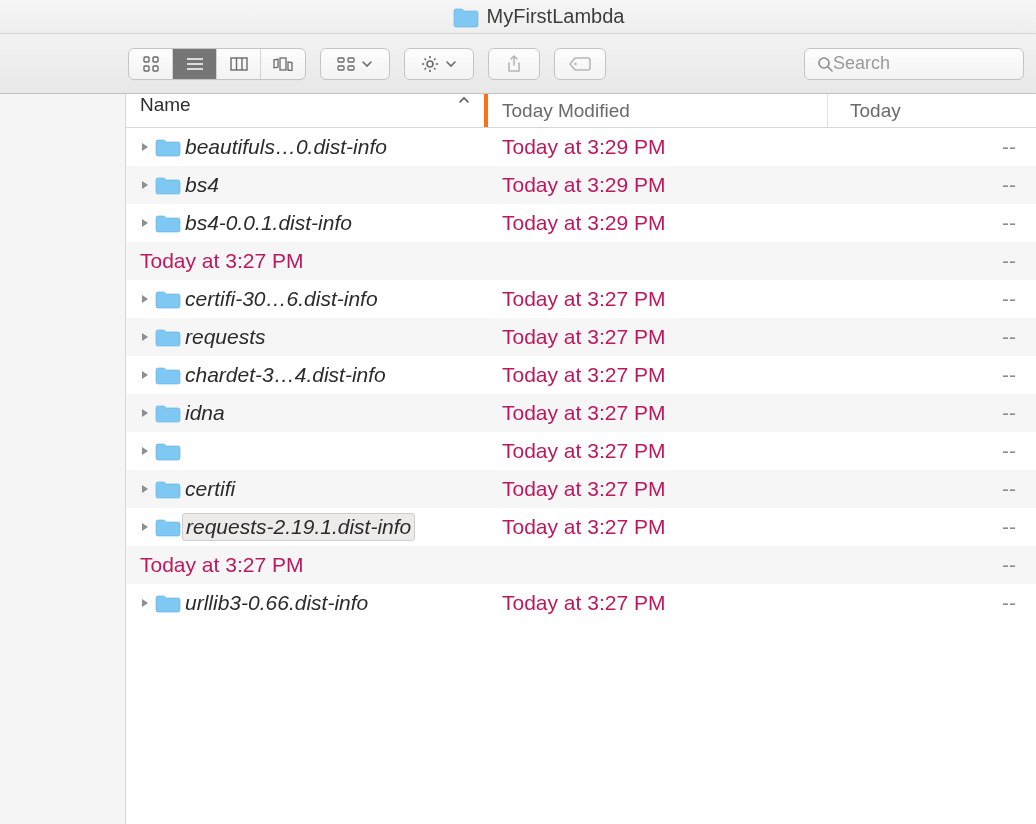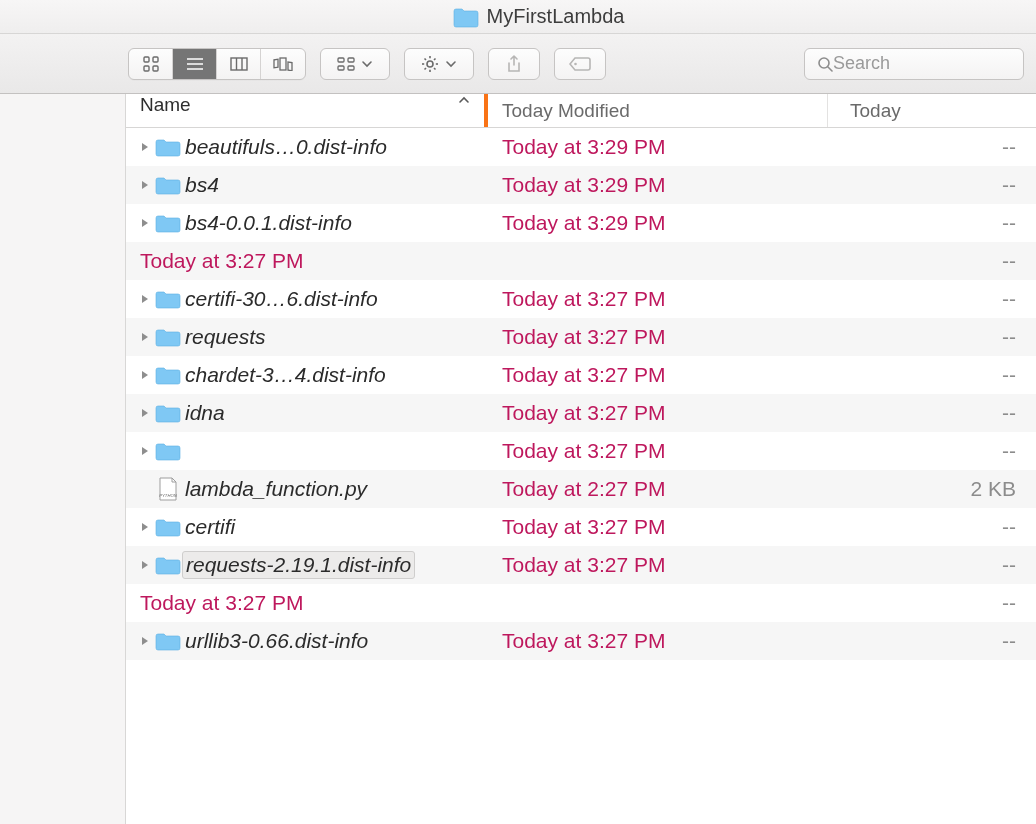--- a/index.html
+++ b/index.html
@@ -339,39 +339,20 @@
                 <svg width="26" height="20" viewBox="0 0 26 20">
                   <path d="M1 5 Q1 3 3 3 L9 3 L11 5 L23 5 Q25 5 25 7 L25 17 Q25 19 23 19 L3 19 Q1 19 1 17 Z" fill="#7fc8f4" stroke="#5aaee3" stroke-width="0.6"></path>
                 </svg>
               </span>
             </div>
             <div class="cell-date">Today at 3:27 PM</div>
             <div class="cell-size">--</div>
           </div>
           <div class="row">
             <div class="cell-name">
-              <span class="disclosure hidden">
-                <svg width="10" height="12" viewBox="0 0 10 12">
-                  <path d="M2 2 L8 6 L2 10 Z" fill="#8e8e8e"></path>
-                </svg>
-              </span>
-              <span class="icon-slot">
-                <svg width="22" height="24" viewBox="0 0 22 24">
-                  <path d="M3 1 L15 1 L19 5 L19 23 L3 23 Z" fill="#ffffff" stroke="#9e9e9e" stroke-width="1"></path>
-                  <path d="M15 1 L15 5 L19 5" fill="none" stroke="#9e9e9e" stroke-width="1"></path>
-                  <text x="11" y="20" font-size="4.2" text-anchor="middle" fill="#6b6b6b" font-family="Arial">PYTHON</text>
-                </svg>
-              </span>
-              <span class="label">lambda_function.py</span>
-            </div>
-            <div class="cell-date">Today at 2:27 PM</div>
-            <div class="cell-size">2 KB</div>
-          </div>
-          <div class="row">
-            <div class="cell-name">
               <span class="disclosure">
                 <svg width="10" height="12" viewBox="0 0 10 12">
                   <path d="M2 2 L8 6 L2 10 Z" fill="#8e8e8e"></path>
                 </svg>
               </span>
               <span class="icon-slot">
                 <svg width="26" height="20" viewBox="0 0 26 20">
                   <path d="M1 5 Q1 3 3 3 L9 3 L11 5 L23 5 Q25 5 25 7 L25 17 Q25 19 23 19 L3 19 Q1 19 1 17 Z" fill="#7fc8f4" stroke="#5aaee3" stroke-width="0.6"></path>
                 </svg>
               </span>

